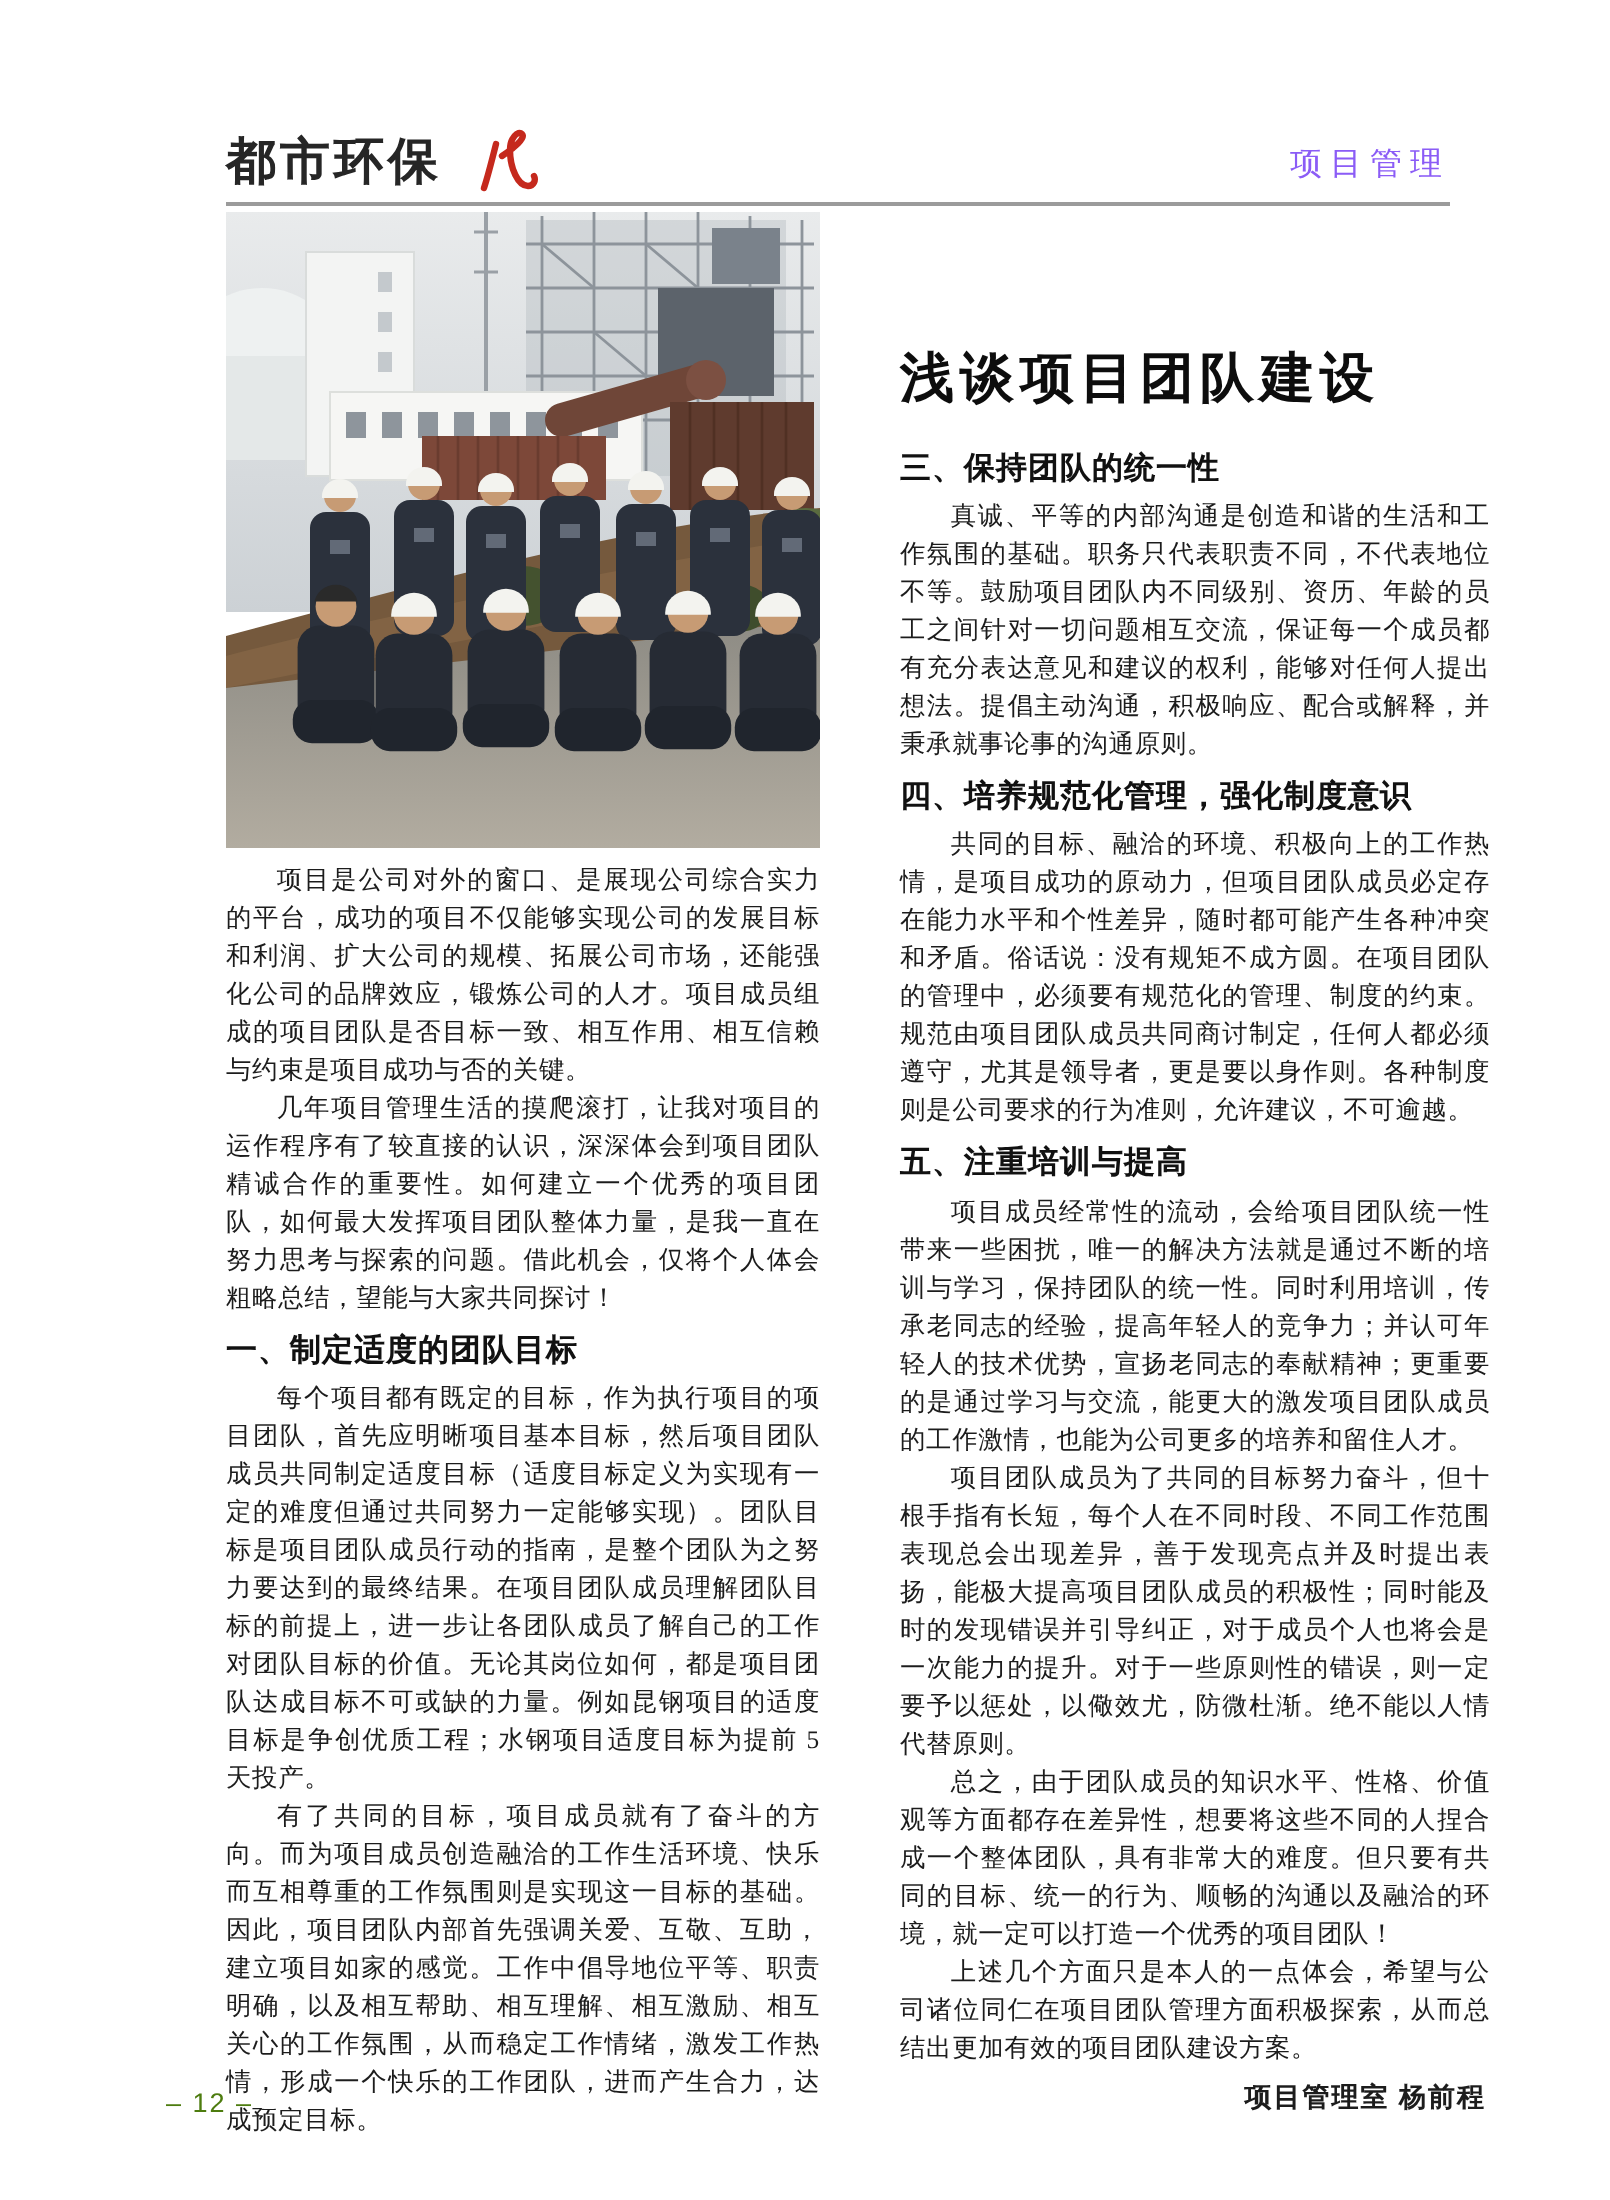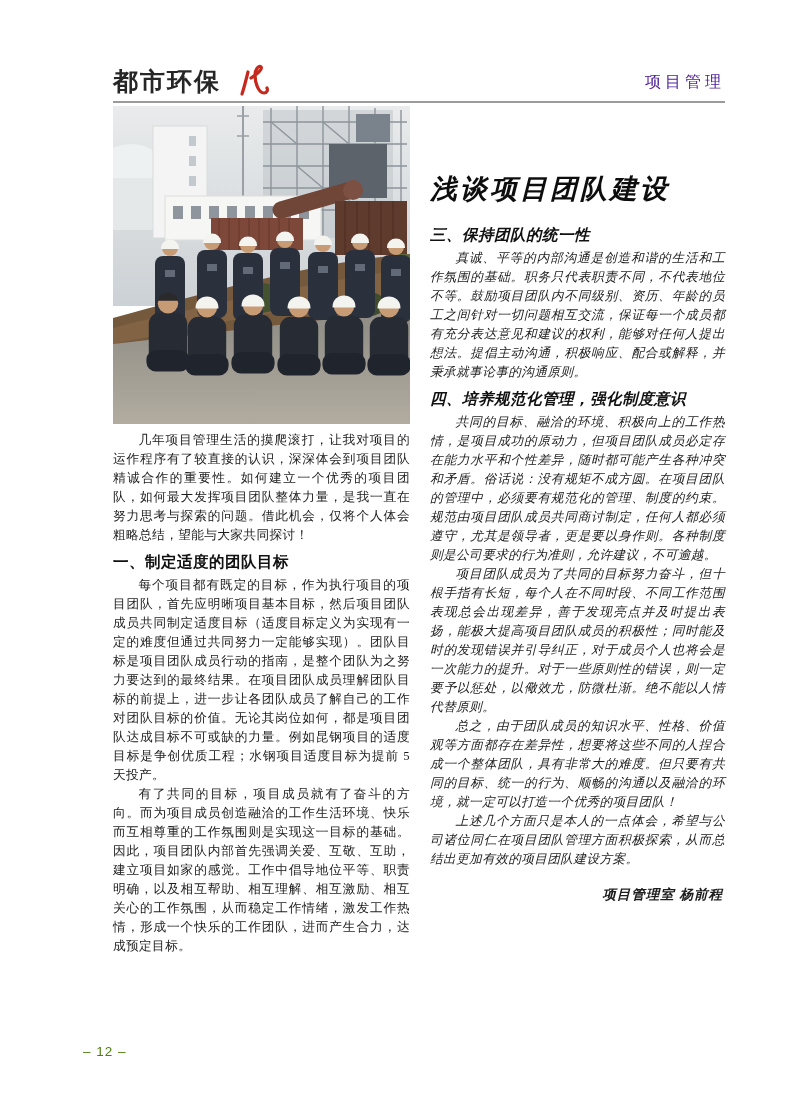--- a/index.html
+++ b/index.html
@@ -12,46 +12,46 @@
   
   .brand{position:absolute;left:113px;top:64px;display:flex;align-items:flex-end;gap:18px;}
   .brand-text{
     font-family:"Liberation Sans","DejaVu Sans",sans-serif;
     font-weight:bold;font-size:25px;letter-spacing:2px;color:#262626;line-height:1;
   }
   .brand-mark{width:32px;height:34px;margin-bottom:-4px;}
   .section-label{
     position:absolute;right:80px;top:72px;
     font-family:"Liberation Sans","DejaVu Sans",sans-serif;
-    font-size:16px;letter-spacing:4px;color:#4c1d95;
+    font-size:16px;letter-spacing:4px;color:#8b5cf6;
   }
   .rule{position:absolute;left:113px;right:80px;top:101px;height:2px;background:#9b9b9b;}
 
   
   .photo{position:absolute;left:113px;top:106px;width:297px;height:318px;overflow:hidden;}
   .photo svg{display:block;}
 
   
   .col{position:absolute;text-align:justify;font-size:12.7px;line-height:19px;letter-spacing:.35px;}
   .col.left{left:113px;top:431px;width:297px;}
-  .col.right{left:430px;top:160px;width:295px;font-style:italic;}
+  .col.right{left:450px;top:160px;width:295px;}
   .col p{margin:0;text-indent:2em;}
   .col h3{
     font-family:"Liberation Sans","DejaVu Sans",sans-serif;
     font-size:15.5px;font-weight:bold;color:#111;
     margin:7px 0 4px;letter-spacing:.5px;text-indent:0;line-height:1.3;
   }
   .title{
     font-size:27px;font-weight:bold;letter-spacing:3px;color:#0d0d0d;
     margin:12px 0 18px;line-height:1.3;text-indent:0;
     font-family:"Liberation Serif","DejaVu Serif",serif;
   }
   .byline{
     font-family:"Liberation Sans","DejaVu Sans",sans-serif;
-    font-weight:bold;font-size:13.5px;text-align:right;margin-top:16px;padding-right:2px;
+    font-weight:bold;font-size:13.5px;text-align:right;margin-top:5px;padding-right:2px;
     letter-spacing:1px;
   }
 
   .footer{
     position:absolute;left:83px;top:1044px;
     font-family:"Liberation Sans","DejaVu Sans",sans-serif;
     font-size:13.5px;color:#4d7c0f;letter-spacing:1px;
   }
 </style>
 </head>
@@ -193,32 +193,35 @@
       <use href="#pcn" transform="translate(55,196) scale(1.2)"></use>
       <use href="#pc" transform="translate(94,200) scale(1.2)"></use>
       <use href="#pc" transform="translate(140,198) scale(1.2)"></use>
       <use href="#pc" transform="translate(186,200) scale(1.2)"></use>
       <use href="#pc" transform="translate(231,199) scale(1.2)"></use>
       <use href="#pc" transform="translate(276,200) scale(1.2)"></use>
     </svg>
   </div>
 
   <div class="col left">
+    <p>项目是公司对外的窗口、是展现公司综合实力的平台，成功的项目不仅能够实现公司的发展目标和利润、扩大公司的规模、拓展公司市场，还能强化公司的品牌效应，锻炼公司的人才。项目成员组成的项目团队是否目标一致、相互作用、相互信赖与约束是项目成功与否的关键。</p>
     <p>几年项目管理生活的摸爬滚打，让我对项目的运作程序有了较直接的认识，深深体会到项目团队精诚合作的重要性。如何建立一个优秀的项目团队，如何最大发挥项目团队整体力量，是我一直在努力思考与探索的问题。借此机会，仅将个人体会粗略总结，望能与大家共同探讨！</p>
     <h3>一、制定适度的团队目标</h3>
     <p>每个项目都有既定的目标，作为执行项目的项目团队，首先应明晰项目基本目标，然后项目团队成员共同制定适度目标（适度目标定义为实现有一定的难度但通过共同努力一定能够实现）。团队目标是项目团队成员行动的指南，是整个团队为之努力要达到的最终结果。在项目团队成员理解团队目标的前提上，进一步让各团队成员了解自己的工作对团队目标的价值。无论其岗位如何，都是项目团队达成目标不可或缺的力量。例如昆钢项目的适度目标是争创优质工程；水钢项目适度目标为提前 5 天投产。</p>
     <p>有了共同的目标，项目成员就有了奋斗的方向。而为项目成员创造融洽的工作生活环境、快乐而互相尊重的工作氛围则是实现这一目标的基础。因此，项目团队内部首先强调关爱、互敬、互助，建立项目如家的感觉。工作中倡导地位平等、职责明确，以及相互帮助、相互理解、相互激励、相互关心的工作氛围，从而稳定工作情绪，激发工作热情，形成一个快乐的工作团队，进而产生合力，达成预定目标。</p>
   </div>
 
   <div class="col right">
     <h1 class="title">浅谈项目团队建设</h1>
     <h3>三、保持团队的统一性</h3>
     <p>真诚、平等的内部沟通是创造和谐的生活和工作氛围的基础。职务只代表职责不同，不代表地位不等。鼓励项目团队内不同级别、资历、年龄的员工之间针对一切问题相互交流，保证每一个成员都有充分表达意见和建议的权利，能够对任何人提出想法。提倡主动沟通，积极响应、配合或解释，并秉承就事论事的沟通原则。</p>
     <h3>四、培养规范化管理，强化制度意识</h3>
     <p>共同的目标、融洽的环境、积极向上的工作热情，是项目成功的原动力，但项目团队成员必定存在能力水平和个性差异，随时都可能产生各种冲突和矛盾。俗话说：没有规矩不成方圆。在项目团队的管理中，必须要有规范化的管理、制度的约束。规范由项目团队成员共同商讨制定，任何人都必须遵守，尤其是领导者，更是要以身作则。各种制度则是公司要求的行为准则，允许建议，不可逾越。</p>
+    <h3>五、注重培训与提高</h3>
+    <p>项目成员经常性的流动，会给项目团队统一性带来一些困扰，唯一的解决方法就是通过不断的培训与学习，保持团队的统一性。同时利用培训，传承老同志的经验，提高年轻人的竞争力；并认可年轻人的技术优势，宣扬老同志的奉献精神；更重要的是通过学习与交流，能更大的激发项目团队成员的工作激情，也能为公司更多的培养和留住人才。</p>
     <p>项目团队成员为了共同的目标努力奋斗，但十根手指有长短，每个人在不同时段、不同工作范围表现总会出现差异，善于发现亮点并及时提出表扬，能极大提高项目团队成员的积极性；同时能及时的发现错误并引导纠正，对于成员个人也将会是一次能力的提升。对于一些原则性的错误，则一定要予以惩处，以儆效尤，防微杜渐。绝不能以人情代替原则。</p>
     <p>总之，由于团队成员的知识水平、性格、价值观等方面都存在差异性，想要将这些不同的人捏合成一个整体团队，具有非常大的难度。但只要有共同的目标、统一的行为、顺畅的沟通以及融洽的环境，就一定可以打造一个优秀的项目团队！</p>
     <p>上述几个方面只是本人的一点体会，希望与公司诸位同仁在项目团队管理方面积极探索，从而总结出更加有效的项目团队建设方案。</p>
     <div class="byline">项目管理室 杨前程</div>
   </div>
 
   <div class="footer">– 12 –</div>
 </div>
 
 </body></html>

